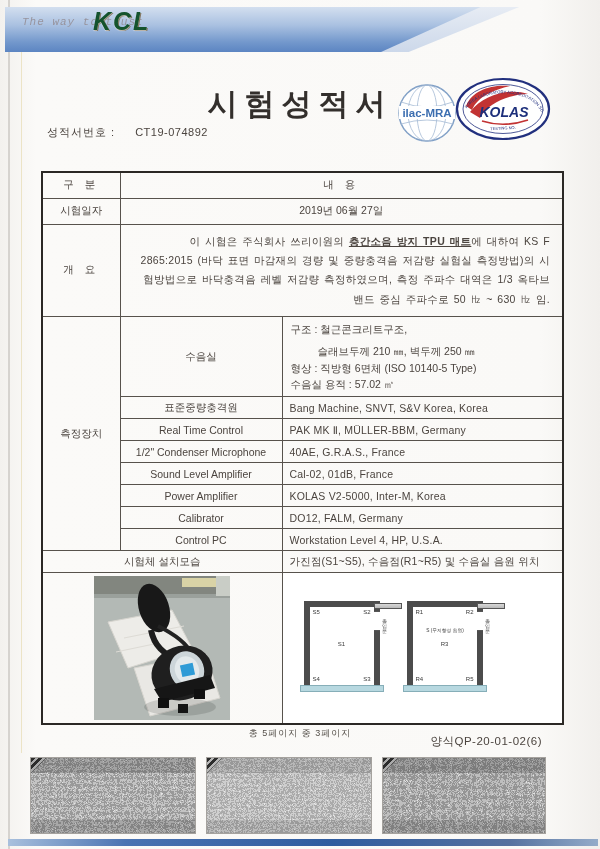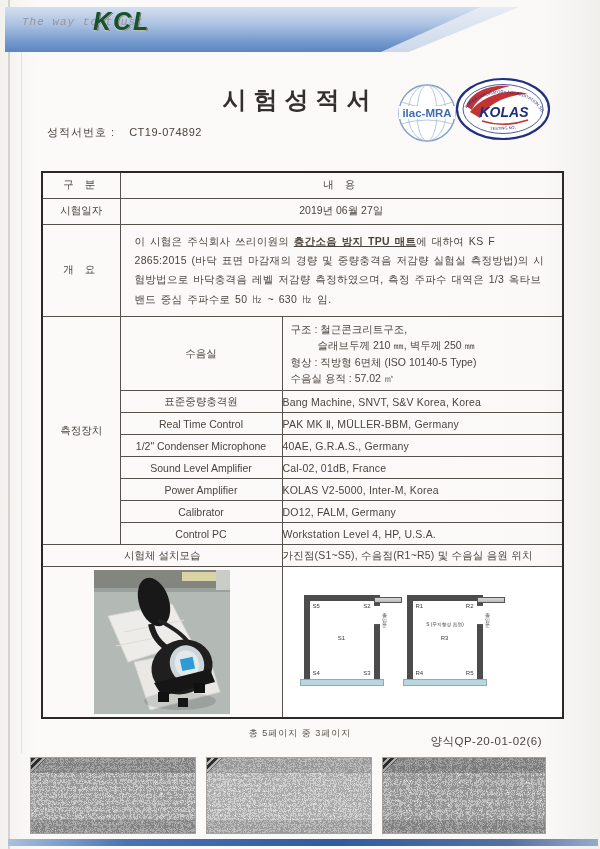--- a/index.html
+++ b/index.html
@@ -24,41 +24,41 @@
     clip-path:polygon(0 0, 86% 0, 68% 100%, 0 100%); }
   .tagline { position:absolute; left:17px; top:9px;
     font-family:Liberation Mono, monospace; font-style:italic;
     font-size:11px; color:#97949e; letter-spacing:1px; }
   .kcl { position:absolute; left:88px; top:0px;
     font-style:italic; font-weight:bold; font-size:25px; letter-spacing:2px;
     color:#14532d; text-shadow:0 1px 1px rgba(255,255,255,.55), 1px 1px 0 #7a6c55; }
 
   
   .doc-title { position:absolute; left:0; top:84px; width:600px; text-align:center;
-    font-size:24px; font-weight:600; letter-spacing:7px; color:#332f2c; }
+    font-size:30px; font-weight:600; letter-spacing:7px; color:#332f2c; }
   .report-no { position:absolute; left:47px; top:125px; font-size:11px; letter-spacing:1px; color:#4b443f; }
-  .report-no b { font-weight:normal; margin-left:14px; letter-spacing:.5px; }
+  .report-no b { font-weight:normal; margin-left:20px; letter-spacing:.5px; }
 
   .logo-wrap { position:absolute; top:76px; left:394px; width:160px; height:68px; }
   .ilac-svg { position:absolute; left:2px; top:6px; }
   .kolas-svg { position:absolute; left:60px; top:0; }
 
   
   table.main { position:absolute; left:41px; top:171px; width:521px;
     border-collapse:collapse; table-layout:fixed; font-size:10.5px; color:#4b443f; }
   table.main td { border:1px solid #57524c; vertical-align:middle; }
   table.main { border:2px solid #2b2825; }
   td.c   { text-align:center; }
   td.lab { text-align:center; letter-spacing:4px;margin-left:16px; }
-  td.val { text-align:left; padding:3px 0; letter-spacing:.2px; }
-  .overview-text { padding:7px 12px 7px 14px; line-height:1.85; text-align:left;
+  td.val { text-align:left; padding:3px 7px; letter-spacing:.2px; }
+  .overview-text { padding:7px 12px 7px 14px; line-height:1.85; text-align:right;
     letter-spacing:.3px; word-spacing:1.5px; }
   .overview-text .em { font-weight:bold; text-decoration:underline; }
   .room-lines { padding:4px 8px; line-height:1.55; }
-  .room-lines .indent { padding-left:27px; }
+  .room-lines .indent { padding-left:27px;margin-top:6px; }
 
   
   .photo-box { width:136px; height:144px; margin:3px auto; position:relative; overflow:hidden; }
 
   
   .diagram { position:relative; width:100%; height:150px; background:#fff; }
   .room { position:absolute; width:76px; height:86px;
     border:6px solid #4c4c4c; border-bottom:2px solid #4c4c4c; background:#fff; }
   .room-floor { position:absolute; left:-4px; width:84px; height:7px;
     background:#b7d8e0; border:1px solid #86aeb8; }
@@ -178,21 +178,21 @@
   <tr>
     <td class="c" style="height:22px">표준중량충격원</td>
     <td class="val">Bang Machine, SNVT, S&amp;V Korea, Korea</td>
   </tr>
   <tr>
     <td class="c" style="height:22px">Real Time Control</td>
     <td class="val">PAK MK Ⅱ, MÜLLER-BBM, Germany</td>
   </tr>
   <tr>
     <td class="c" style="height:22px">1/2" Condenser Microphone</td>
-    <td class="val">40AE, G.R.A.S., Germany</td>
+    <td class="val">40AE, G.R.A.S., France</td>
   </tr>
   <tr>
     <td class="c" style="height:22px">Sound Level Amplifier</td>
     <td class="val">Cal-02, 01dB, France</td>
   </tr>
   <tr>
     <td class="c" style="height:22px">Power Amplifier</td>
     <td class="val">KOLAS V2-5000, Inter-M, Korea</td>
   </tr>
   <tr>

